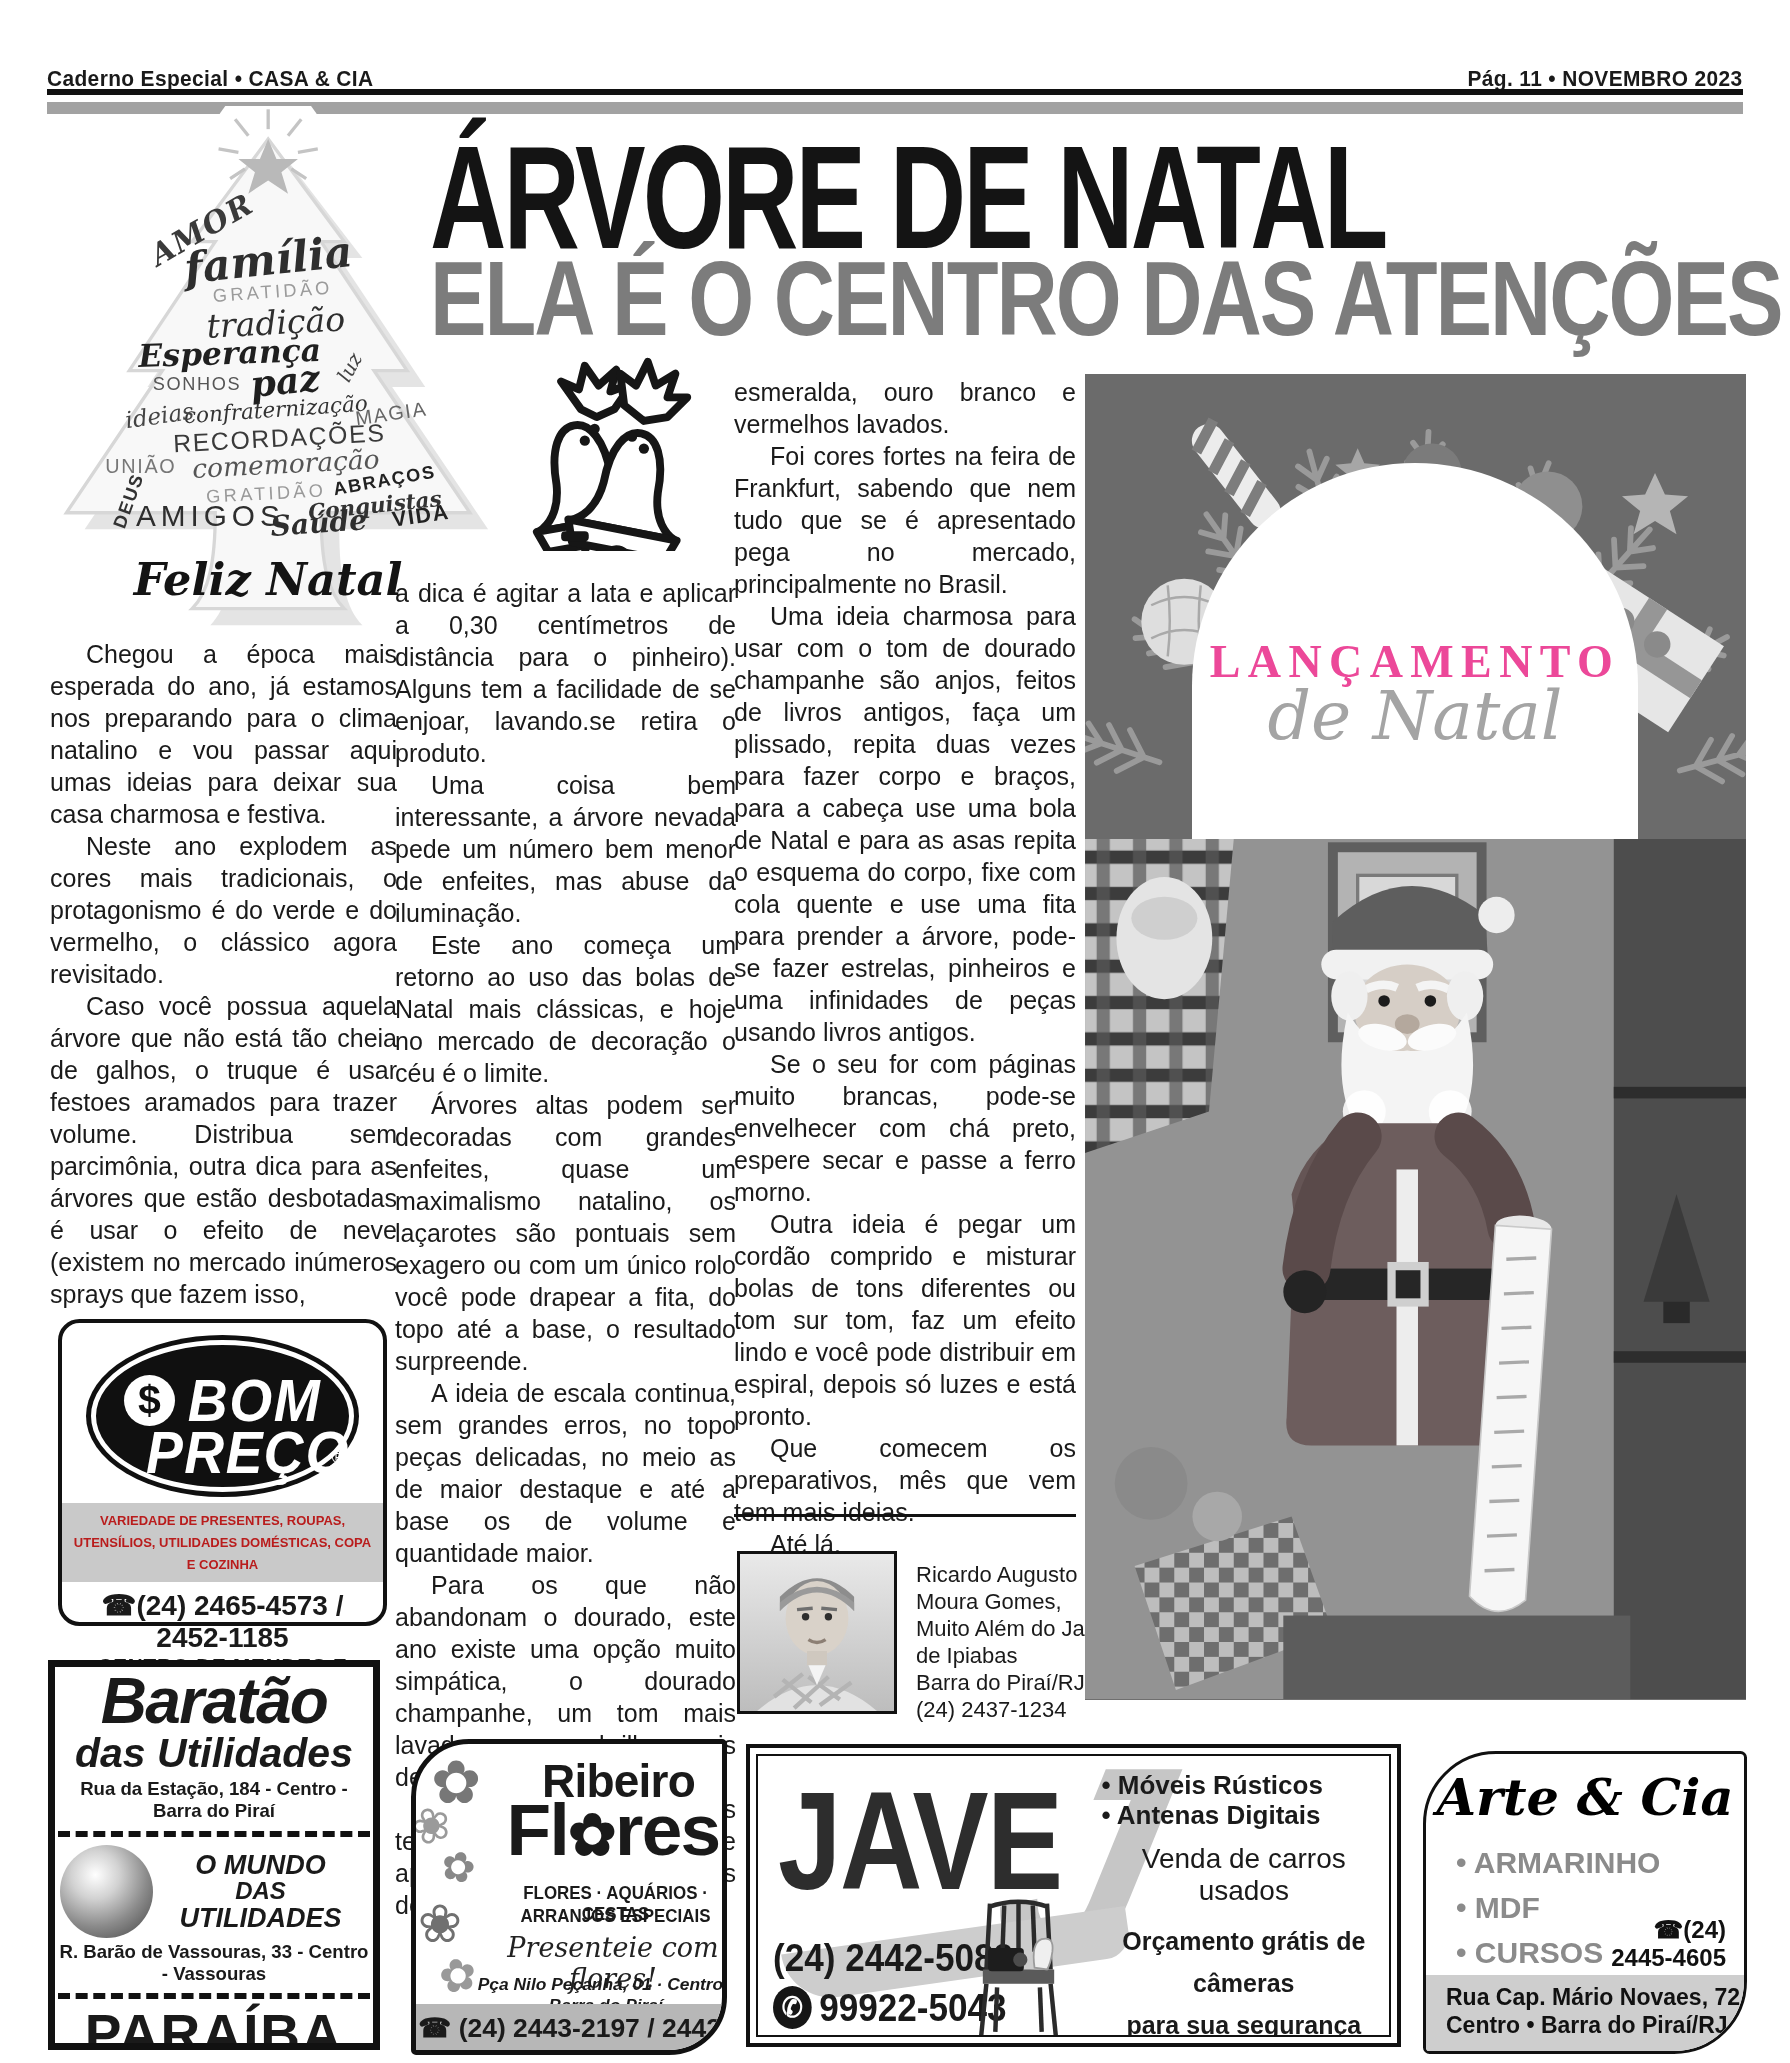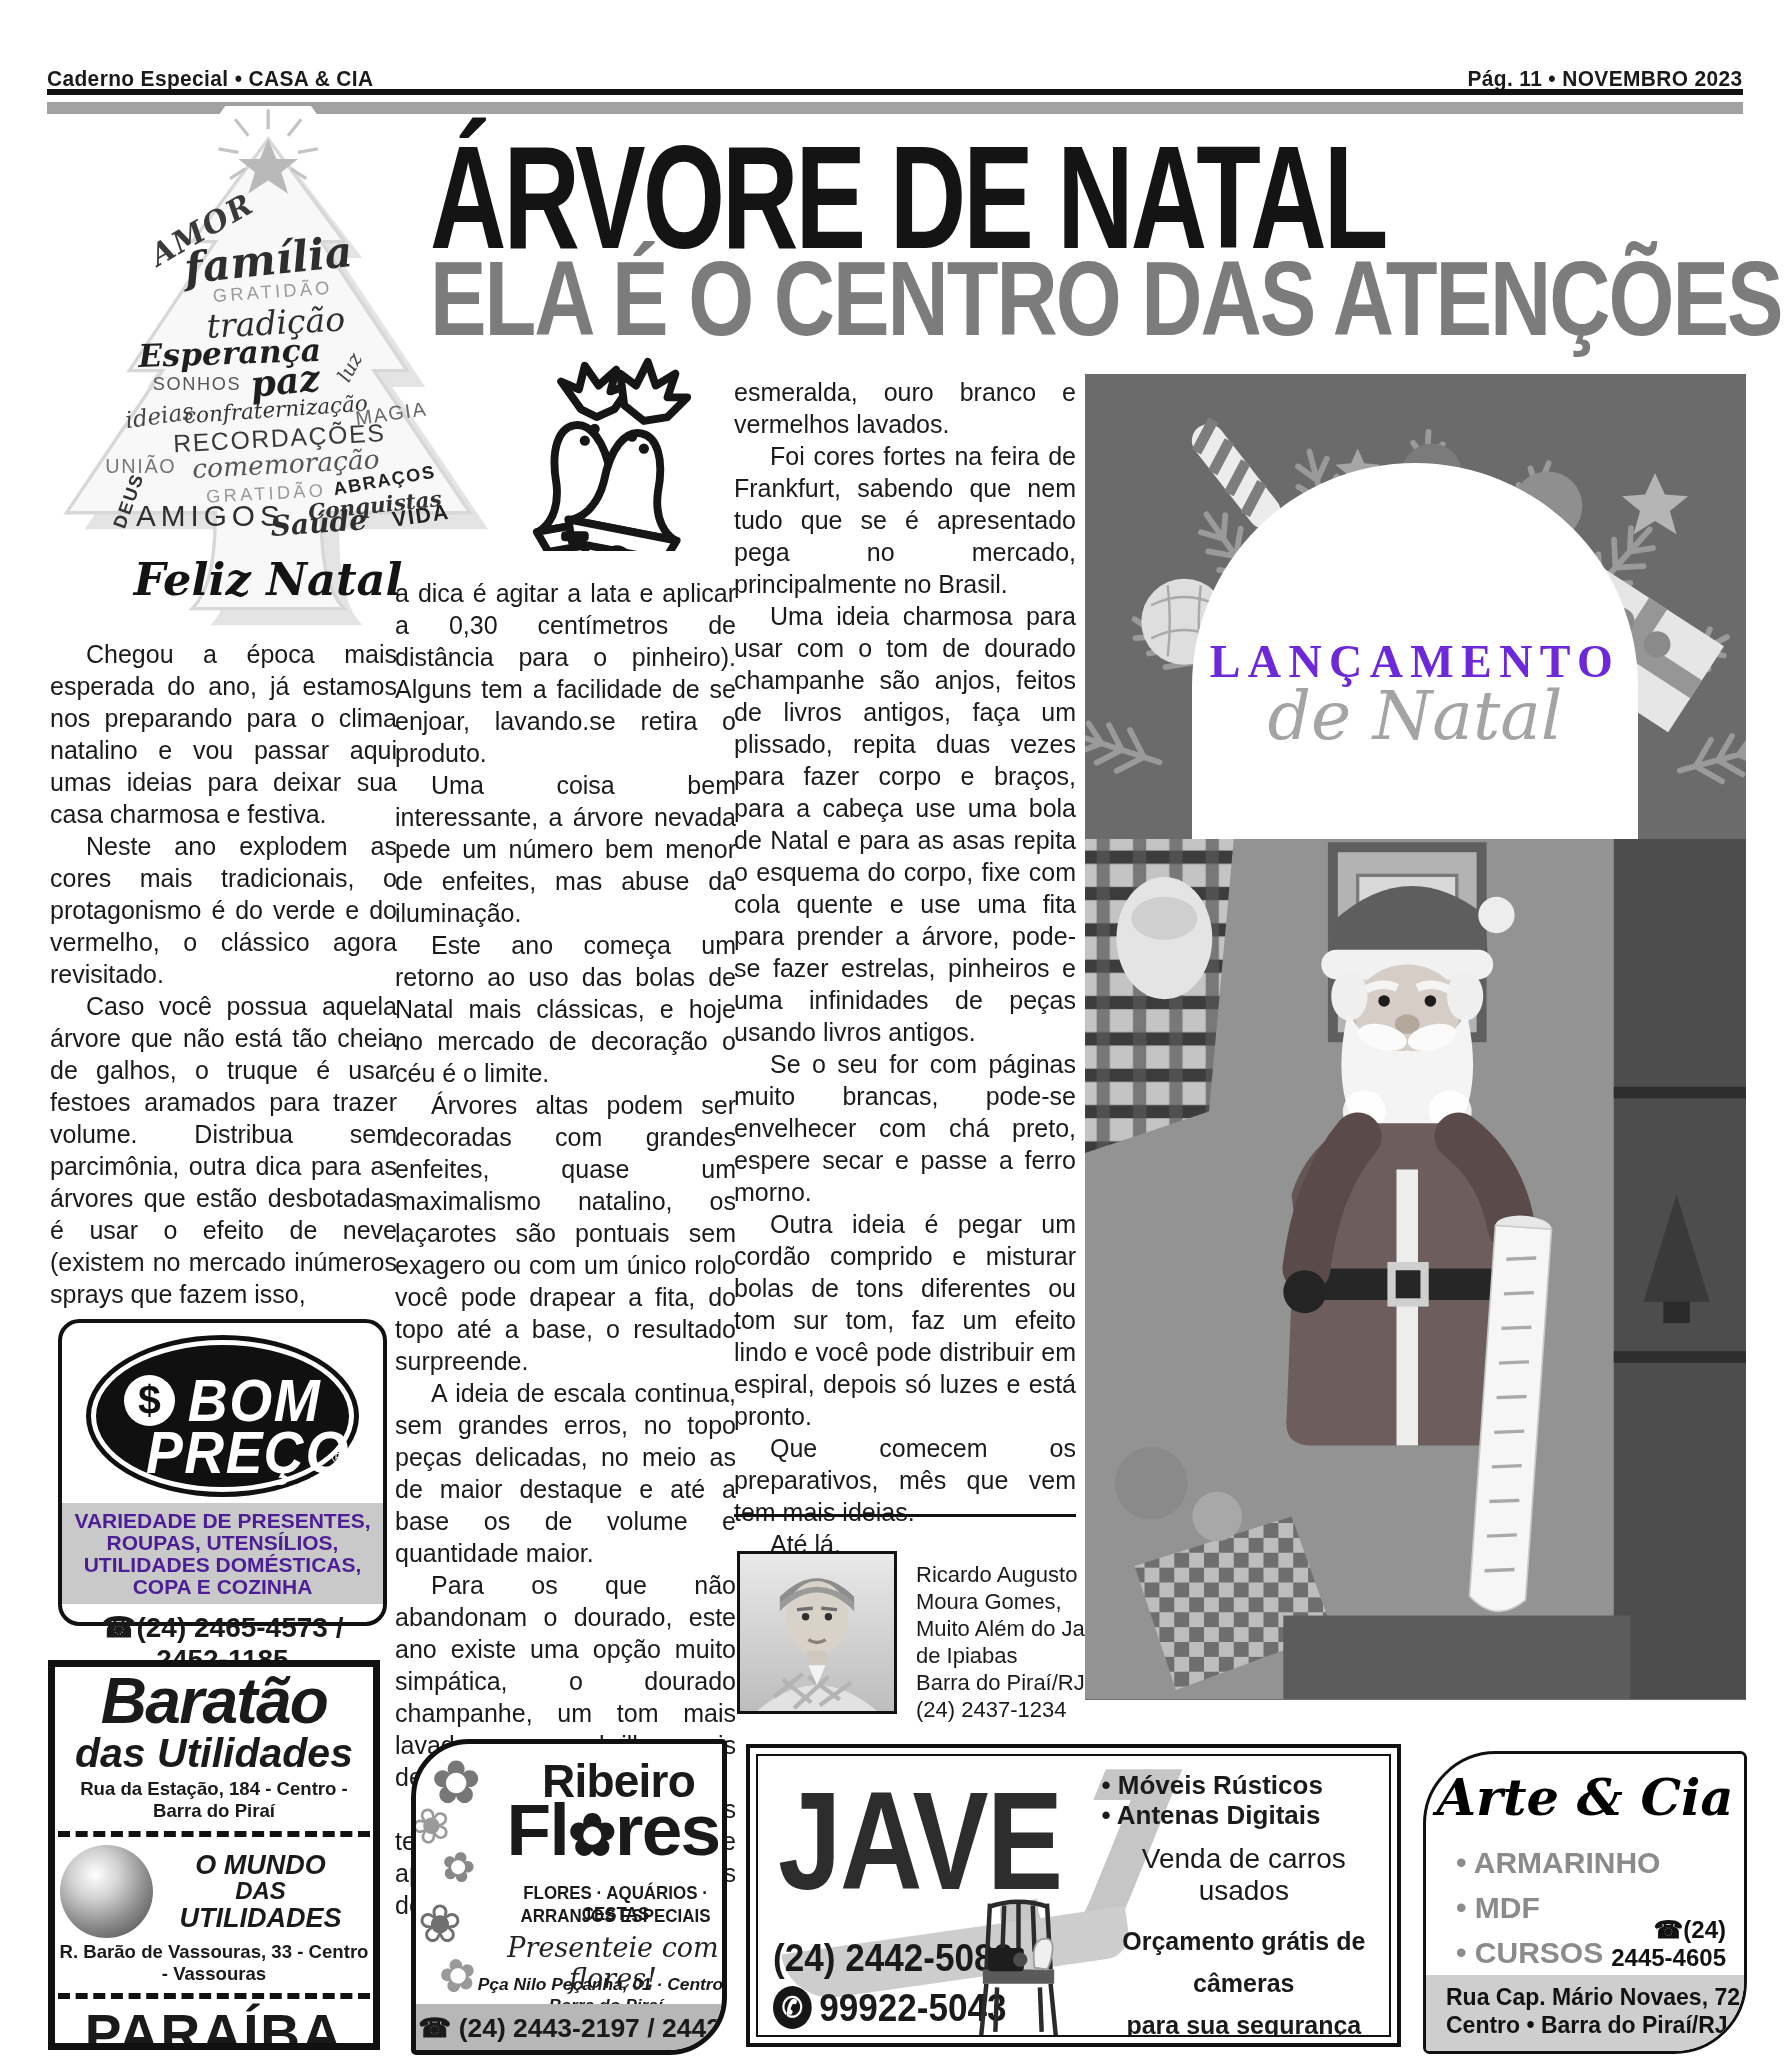--- a/index.html
+++ b/index.html
@@ -29,38 +29,38 @@
   .byline-text{left:916px;top:1561px;width:248px;font-size:22px;line-height:27px;}
   
   .tree{left:35px;top:106px;width:468px;height:539px;}
   
   .bells{left:506px;top:354px;width:197px;height:197px;}
   
   .photo{left:1085px;top:374px;width:661px;height:1326px;background:#6f6f6f;}
   .promo-top{left:0;top:0;width:661px;height:465px;background:#6b6b6b;overflow:hidden;}
   .dome{left:107px;top:89px;width:446px;height:376px;background:#fff;border-radius:223px 223px 0 0;text-align:center;}
   .dome-l1{margin-top:172px;font-family:"Liberation Serif",serif;font-size:46px;letter-spacing:7.4px;
-           font-weight:600;color:#6d28d9;}
+           font-weight:600;color:#ec4899;}
   .dome-l2{margin-top:-11.6px;font-family:"DejaVu Serif",serif;font-style:italic;font-size:68px;color:#a4a4a4;}
   .santa-area{left:0;top:465px;width:661px;height:860px;background:linear-gradient(#9d9d9d,#888);overflow:hidden;}
   
   .ad{box-sizing:border-box;background:#fff;}
   
   .bompreco{left:58px;top:1319px;width:329px;height:307px;border:4.1px solid #111;border-radius:21.5px;text-align:center;}
   .bp-oval{position:relative;margin:11.6px auto 6.6px auto;width:273px;height:162px;background:#101010;border-radius:50%;
            display:flex;align-items:center;justify-content:center;}
   .bp-oval-inner{width:253px;height:142px;border:5px solid #fff;border-radius:50%;position:relative;}
   .bp-line1{position:absolute;left:28px;top:21.5px;display:flex;align-items:center;gap:6.6px;}
   .bp-dollar{width:51px;height:51px;border-radius:50%;background:#fff;color:#101010;font-weight:900;font-size:41px;
            display:flex;align-items:center;justify-content:center;}
   .bp-bom{color:#fff;font-size:60px;font-weight:900;font-style:italic;letter-spacing:1.7px;transform:scaleX(.92);}
   .bp-preco{position:absolute;left:41px;top:73px;color:#fff;font-size:60px;font-weight:900;font-style:italic;
            letter-spacing:1.7px;transform:scaleX(.92);}
   .bp-reg{position:absolute;right:5px;bottom:20px;color:#fff;font-size:16.5px;}
-  .bp-band{background:#c9c9c9;padding:6.6px 8.3px;font-size:21px;font-weight:700;line-height:22px;color:#4c1d95;}
+  .bp-band{background:#c9c9c9;padding:6.6px 8.3px;font-size:13px;font-weight:700;line-height:22px;color:#b91c1c;}
   .bp-phone{margin-top:6.6px;font-size:28px;font-weight:700;}
   .bp-footer{font-size:20.7px;font-weight:900;letter-spacing:0.8px;}
   
   .baratao{left:48px;top:1660px;width:332px;height:390px;border:7.4px solid #111;text-align:center;overflow:hidden;}
   .bar-title{font-size:64px;font-weight:900;font-style:italic;letter-spacing:-1.7px;line-height:61px;margin-top:4px;}
   .bar-sub{font-size:41px;font-weight:900;font-style:italic;line-height:43px;}
   .bar-addr{font-size:18.6px;font-weight:700;margin-top:3.3px;}
   .bar-dash{border-top:6.6px dashed #111;margin:8.3px 3.3px;}
   .mundo-row{display:flex;align-items:center;padding:0 5px;}
   .globe{width:93px;height:93px;border-radius:50%;flex:0 0 auto;

